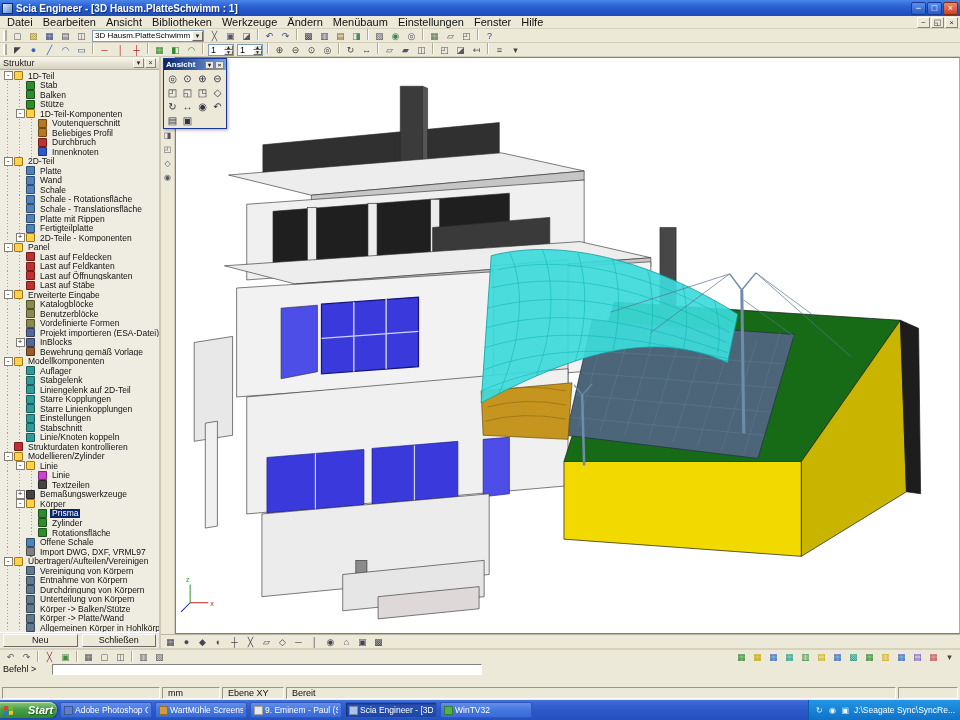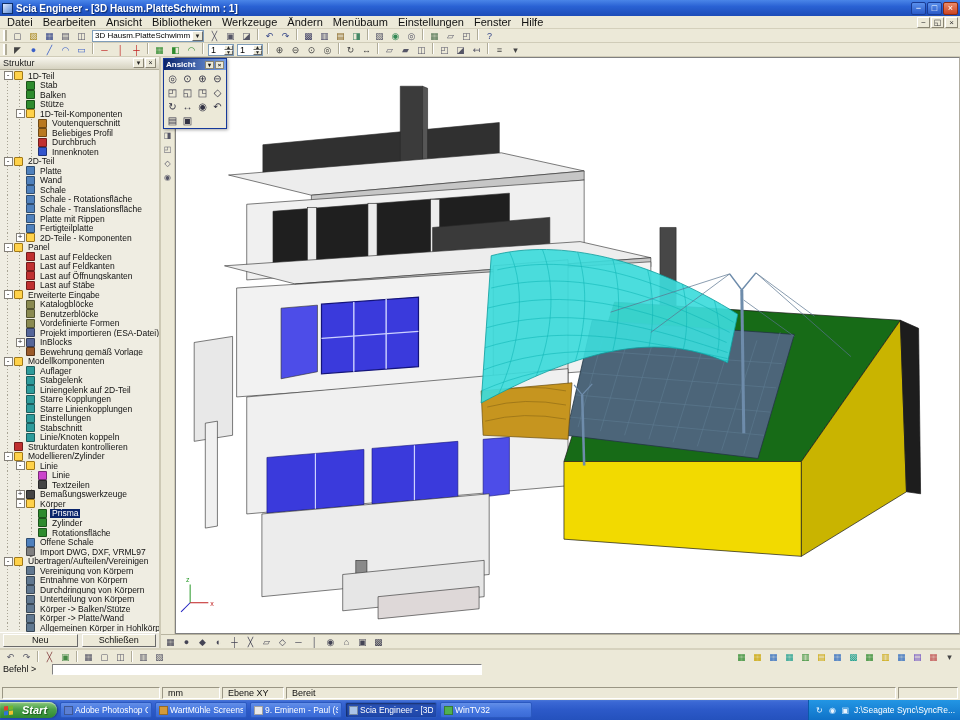--- a/index.html
+++ b/index.html
@@ -107,21 +107,21 @@
 
   
   .statusbar { height:14px; flex:none; display:flex; gap:2px; align-items:stretch; background:#ece9d8; padding:1px 2px; }
   .seg { border:1px solid; border-color:#9a9684 #fff #fff #9a9684; font-size:9px; color:#111;
     display:flex; align-items:center; padding:0 5px; white-space:nowrap; }
   .seg.s0 { width:158px; } .seg.s1 { width:58px; } .seg.s2 { width:62px; } .seg.s3 { flex:1; } .seg.s4 { width:60px; }
 
   
   .taskbar { height:20px; flex:none; display:flex; align-items:center; gap:3px;
     background:linear-gradient(180deg,#4976d8 0%,#3b68d4 10%,#2c59c8 50%,#2451bd 100%); }
-  .start { height:16px; width:57px; flex:none; display:flex; align-items:center; gap:9px; padding-left:4px;
+  .start { height:16px; width:57px; flex:none; display:flex; align-items:center; gap:15px; padding-left:4px;
     background:linear-gradient(180deg,#8cc97c 0%,#4aa04a 45%,#2f8a2f 100%); border-radius:0 9px 9px 0;
     box-shadow:inset 0 1px 1px rgba(255,255,255,0.5), 1px 0 2px rgba(0,0,0,0.4);
     color:#fff; font-size:11px; font-weight:bold; font-style:italic; text-shadow:1px 1px 1px #1a5a1a; }
   .flag { width:9px; height:9px; flex:none; display:grid; grid-template-columns:1fr 1fr; gap:1px; transform:skewY(-6deg); }
   .flag span { display:block; }
   .task { width:92px; height:16px; flex:none; display:flex; align-items:center; gap:2px; padding:0 3px;
     background:linear-gradient(180deg,#638fe8 0%,#4677e0 50%,#3a6ad6 100%); border:1px solid #2b59c0;
     border-radius:2px; color:#fff; font-size:8.5px; overflow:hidden; white-space:nowrap; }
   .task.active { background:linear-gradient(180deg,#2a53b8,#1e46a8); box-shadow:inset 1px 1px 2px rgba(0,0,0,0.45); }
   .task-icon { width:9px; height:9px; flex:none; border:1px solid rgba(0,0,0,0.3); }

